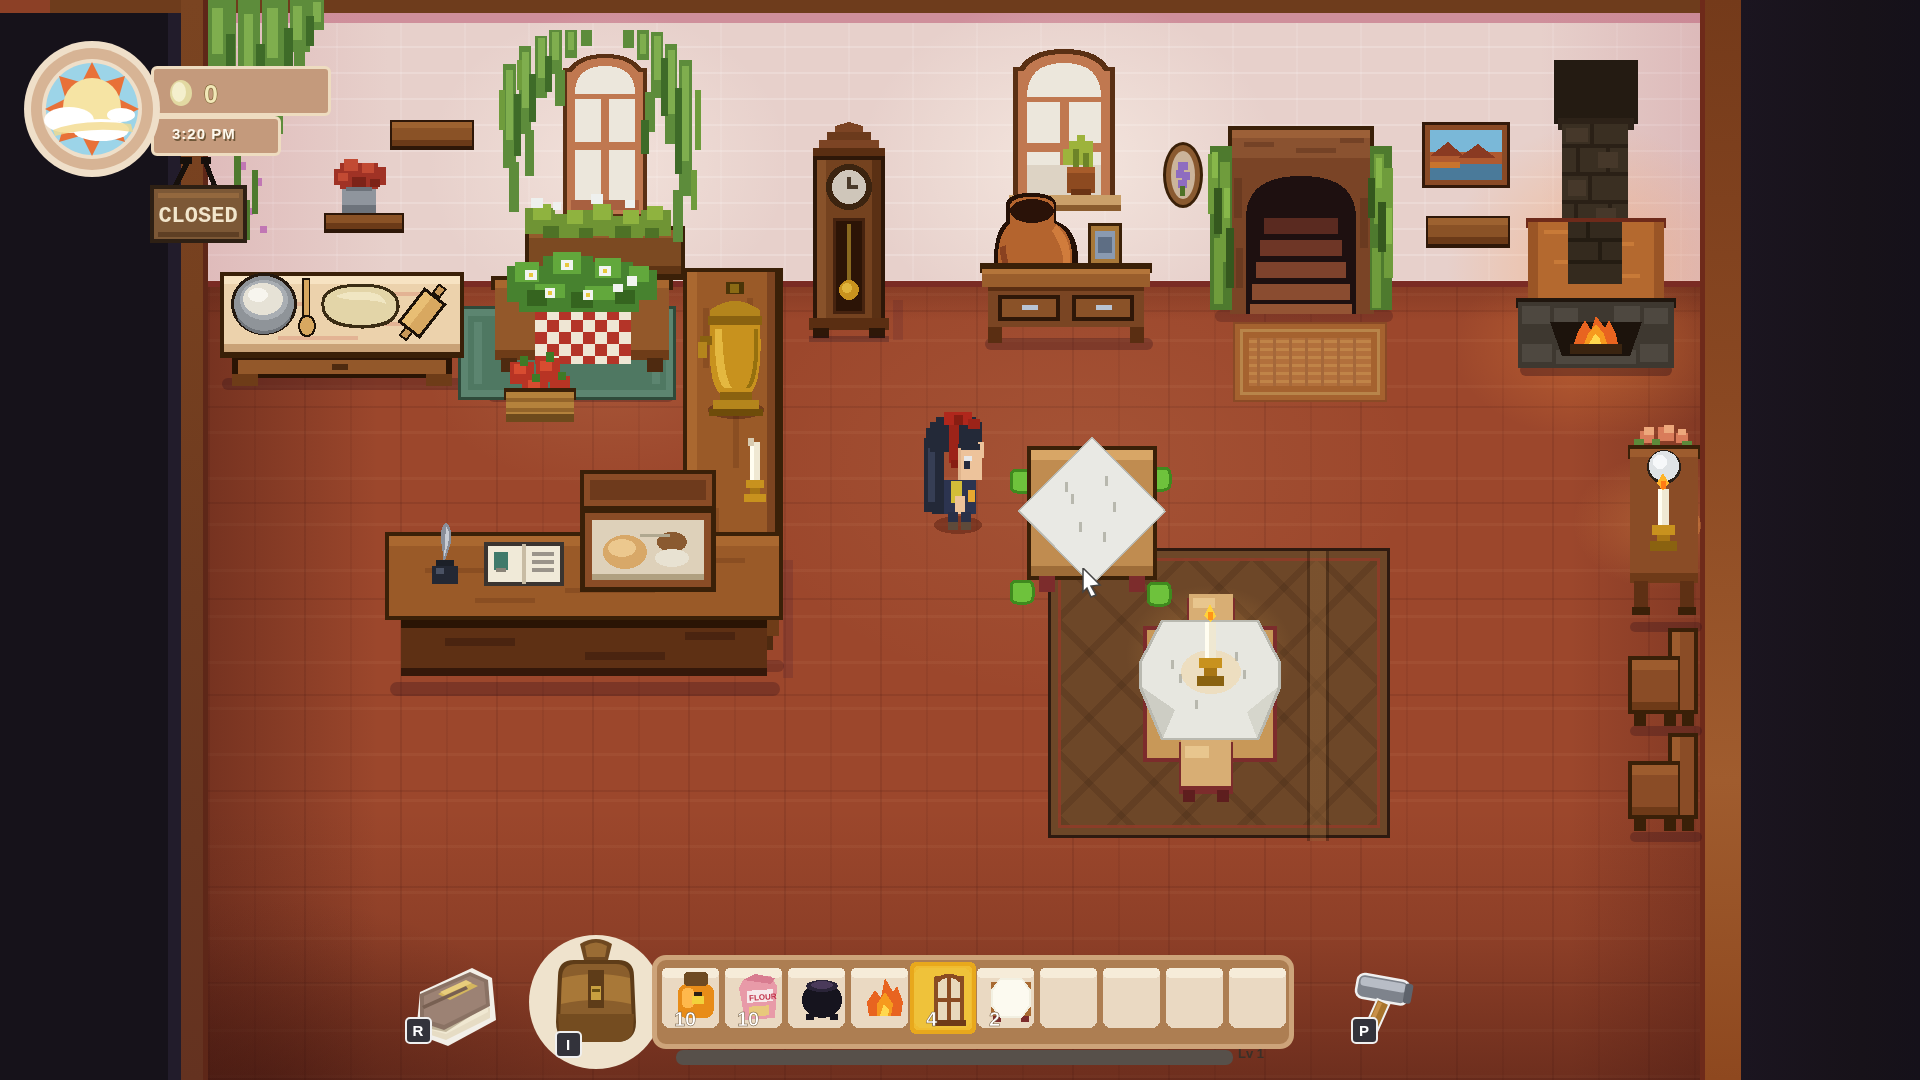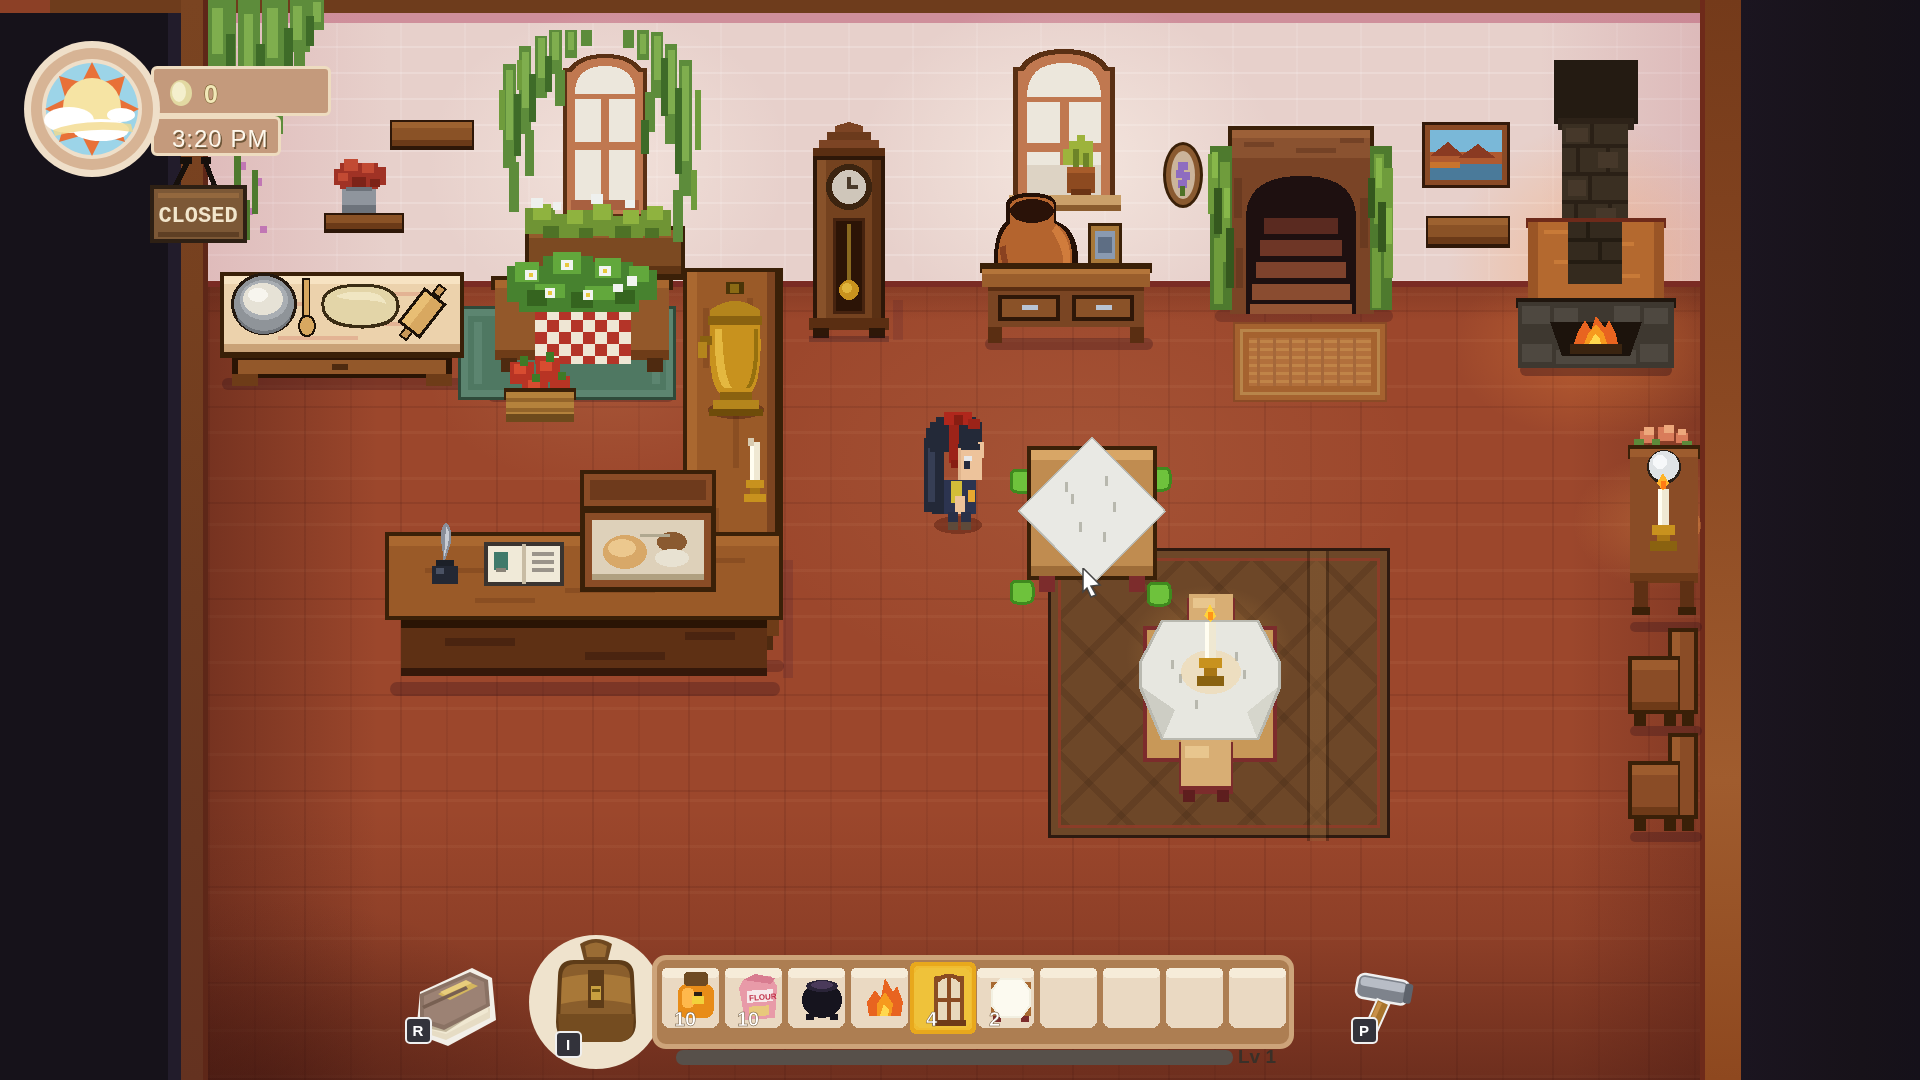--- a/index.html
+++ b/index.html
@@ -955,21 +955,21 @@
 </svg>
 
 <div class="abs" style="left:151px;top:66px;width:180px;height:50px;background:#c49a7c;border:3px solid #eedcc0;border-radius:6px;box-sizing:border-box"></div>
 <svg class="abs" style="left:168px;top:76px" width="70" height="34">
  <ellipse cx="13" cy="17" rx="11" ry="13" fill="#e2d9a2"></ellipse>
  <ellipse cx="11" cy="16" rx="7" ry="10" fill="#f4efcd"></ellipse>
  <text x="36" y="27" font-family="Liberation Sans, sans-serif" font-size="25" font-weight="bold" fill="#f2e8b8" stroke="#6a5420" stroke-width="1" paint-order="stroke">0</text>
 </svg>
 
 <div class="abs" style="left:151px;top:116px;width:130px;height:40px;background:#c49a7c;border:3px solid #eedcc0;border-radius:6px;box-sizing:border-box"></div>
-<div class="abs" style="left:172px;top:125px;width:110px;height:24px;color:#fdf8ec;font-size:24px;font-weight:normal;font-family:'Liberation Sans',sans-serif;text-shadow:1.5px 1.5px 0 #6e5638;letter-spacing:1px">3:20 PM</div>
+<div class="abs" style="left:172px;top:125px;width:110px;height:24px;color:#fdf8ec;font-size:15px;font-weight:bold;font-family:'Liberation Sans',sans-serif;text-shadow:1.5px 1.5px 0 #6e5638;letter-spacing:1px">3:20 PM</div>
 
 <svg class="abs" style="left:23px;top:40px" width="138" height="138">
  <circle cx="69" cy="69" r="68" fill="#efdfc9"></circle>
  <circle cx="69" cy="69" r="61" fill="#d7b495"></circle>
  <circle cx="69" cy="69" r="50" fill="#efdfc9"></circle>
  <circle cx="69" cy="69" r="46" fill="#9cd4e8"></circle>
  <g fill="#e87138">
   <polygon points="69,22 80,44 58,44"></polygon>
   <polygon points="69,116 80,94 58,94"></polygon>
   <polygon points="22,69 44,58 44,80"></polygon>
@@ -1036,21 +1036,21 @@
   <rect x="64" y="59" width="8" height="3" fill="#6a5014"></rect>
   <path d="M30,84 L106,84 L105,100 Q104,112 88,112 L48,112 Q32,112 31,100 Z" fill="#744c20"></path>
  </g>
  <rect x="28" y="102" width="25" height="25" rx="4" fill="#33333b" stroke="#f0f0f0" stroke-width="2"></rect>
  <text x="40" y="120" text-anchor="middle" font-family="Liberation Sans" font-size="15" font-weight="bold" fill="#fff">I</text>
 </svg>
 
 <div class="abs" style="left:652px;top:955px;width:642px;height:94px;background:#ad7e52;border:5px solid #cda47a;border-radius:14px;box-sizing:border-box"></div>
 
 <div class="abs" style="left:676px;top:1050px;width:557px;height:15px;background:#57504a;border-radius:7px"></div>
-<div class="abs" style="left:1238px;top:1046px;width:60px;height:20px;color:#3a3028;font-size:19px;font-weight:bold;font-family:'Liberation Sans',sans-serif">Lv 1</div>
+<div class="abs" style="left:1238px;top:1046px;width:60px;height:20px;color:#3a3028;font-size:13px;font-weight:bold;font-family:'Liberation Sans',sans-serif">Lv 1</div>
 
 <svg class="abs" style="left:660px;top:962px" width="626" height="80" shape-rendering="crispEdges">
 
  <rect x="250" y="0" width="66" height="72" rx="6" fill="#e8a81c"></rect>
  <rect x="254" y="4" width="58" height="64" rx="4" fill="#f0bc30"></rect>
  <g fill="#ead9c2">
   <rect x="2" y="6" width="57" height="60" rx="8"></rect>
   <rect x="65" y="6" width="57" height="60" rx="8"></rect>
   <rect x="128" y="6" width="57" height="60" rx="8"></rect>
   <rect x="191" y="6" width="57" height="60" rx="8"></rect>

